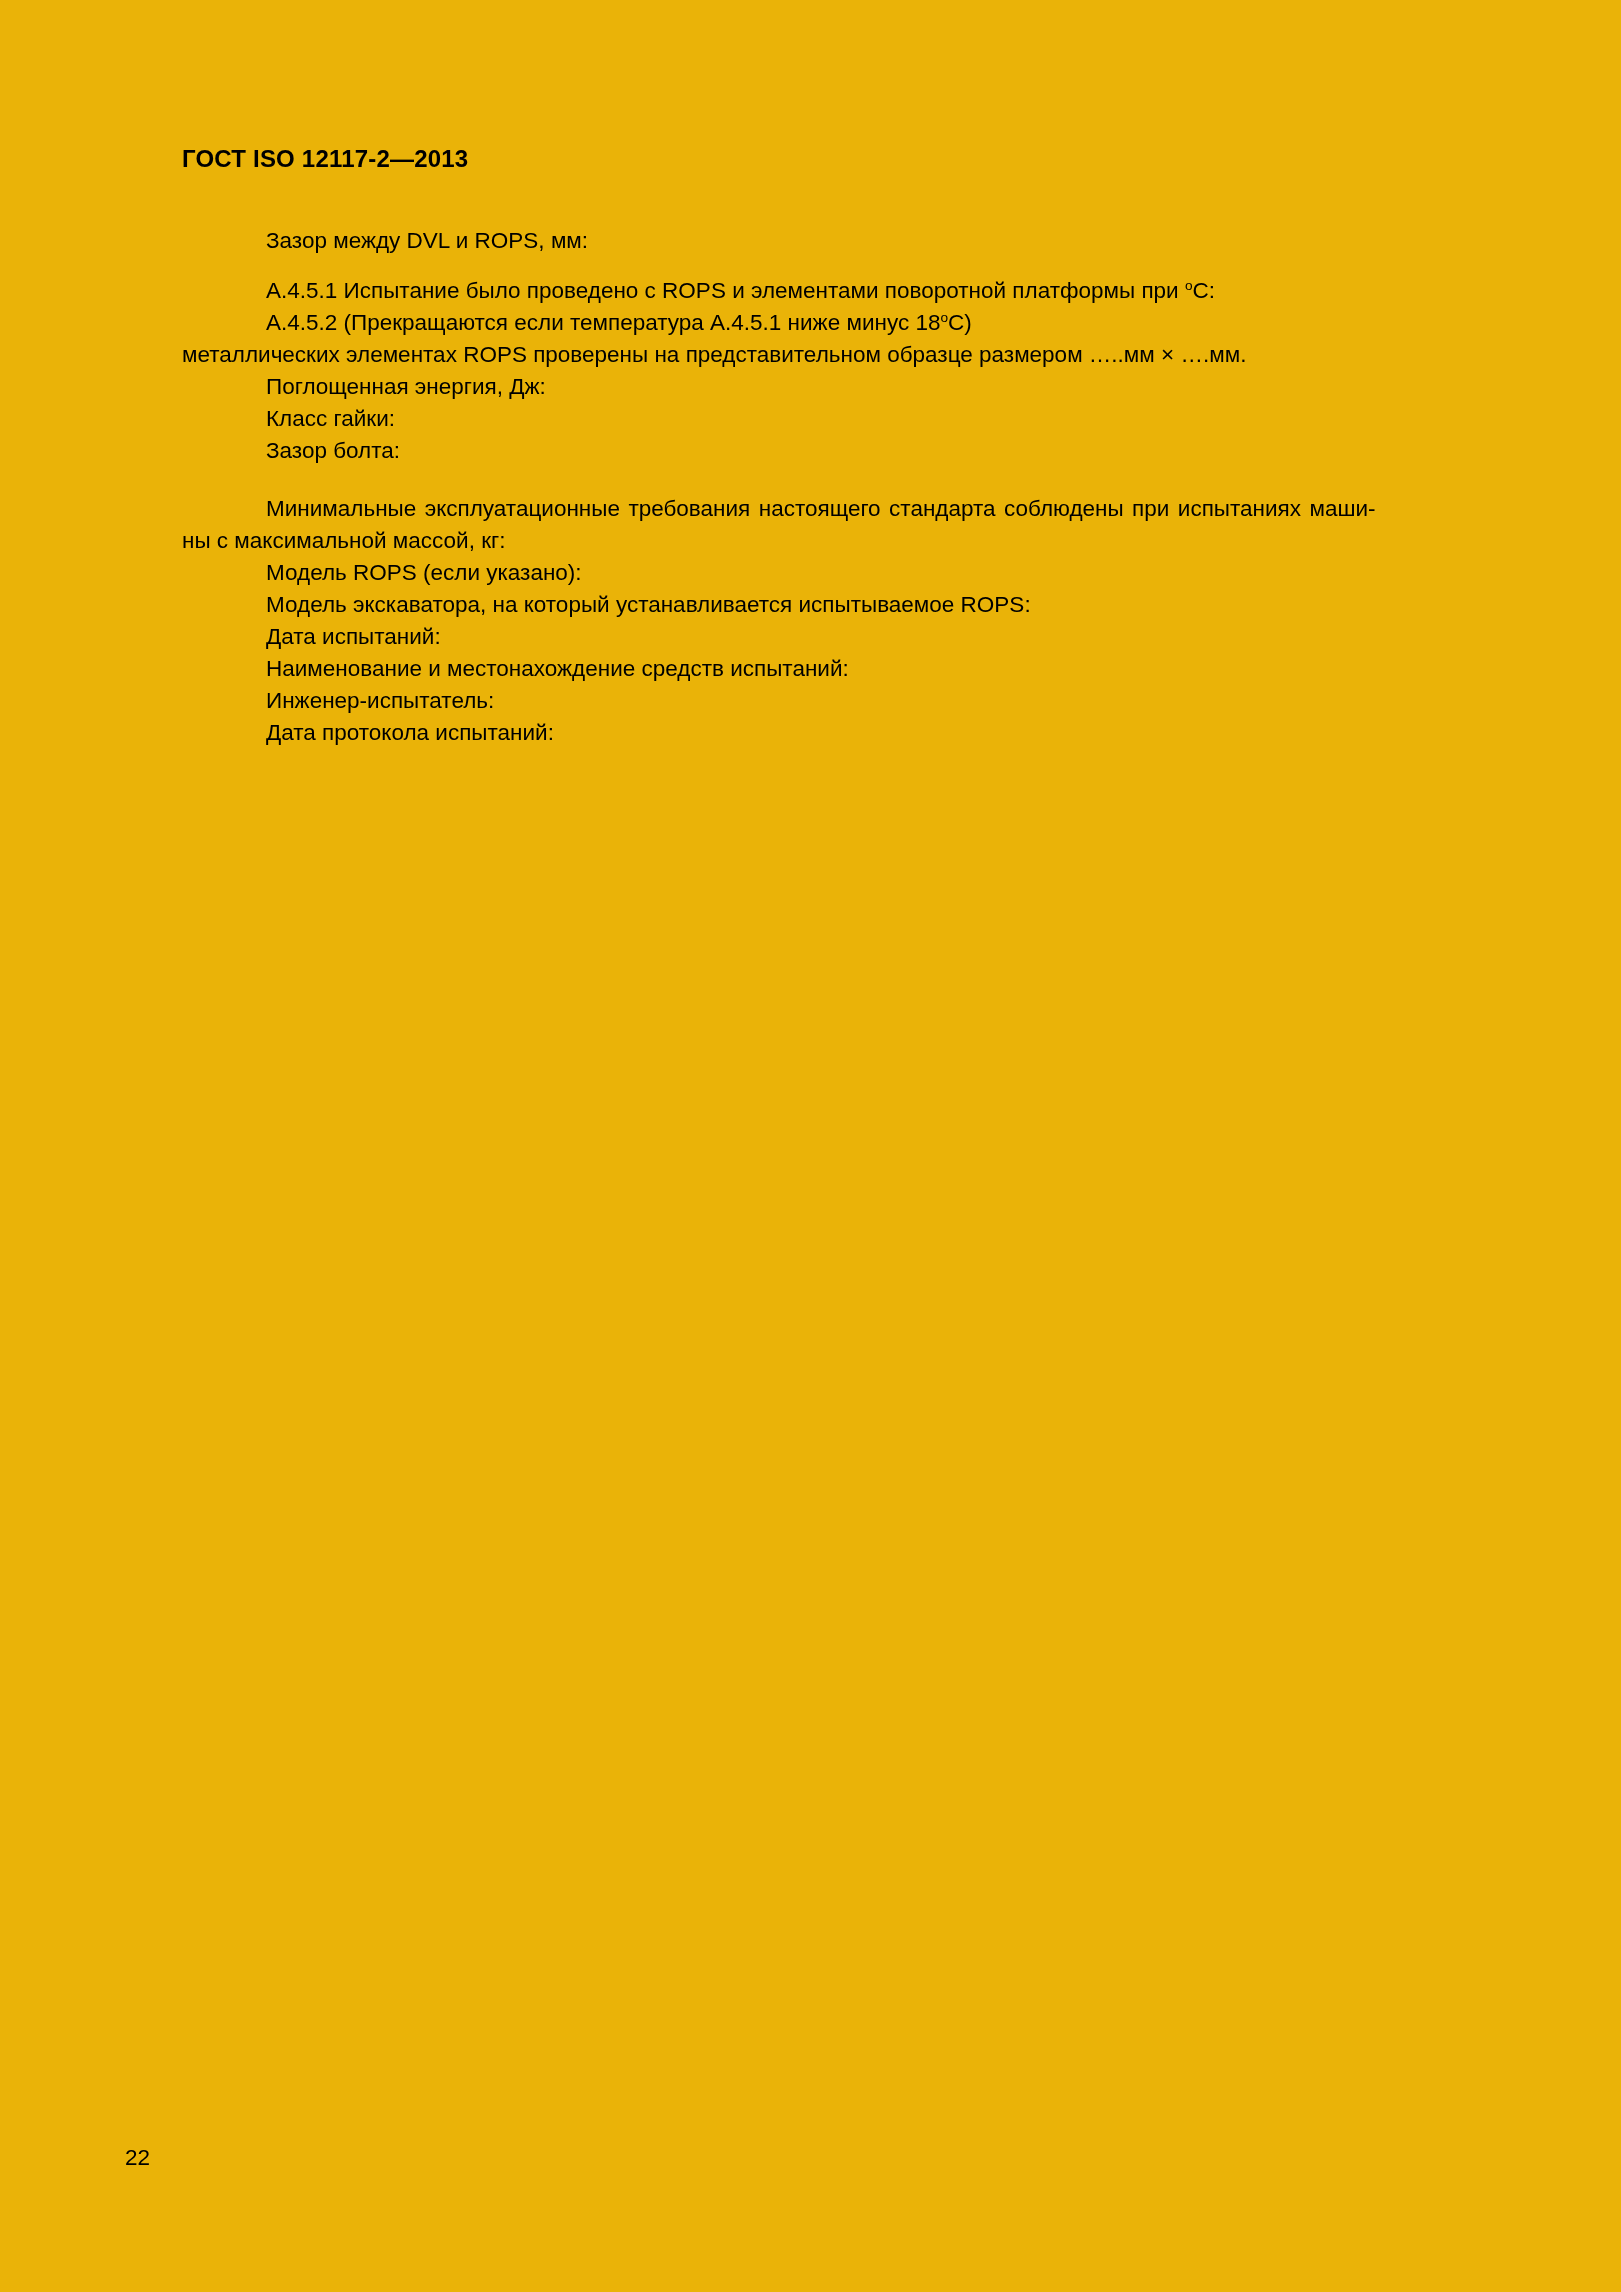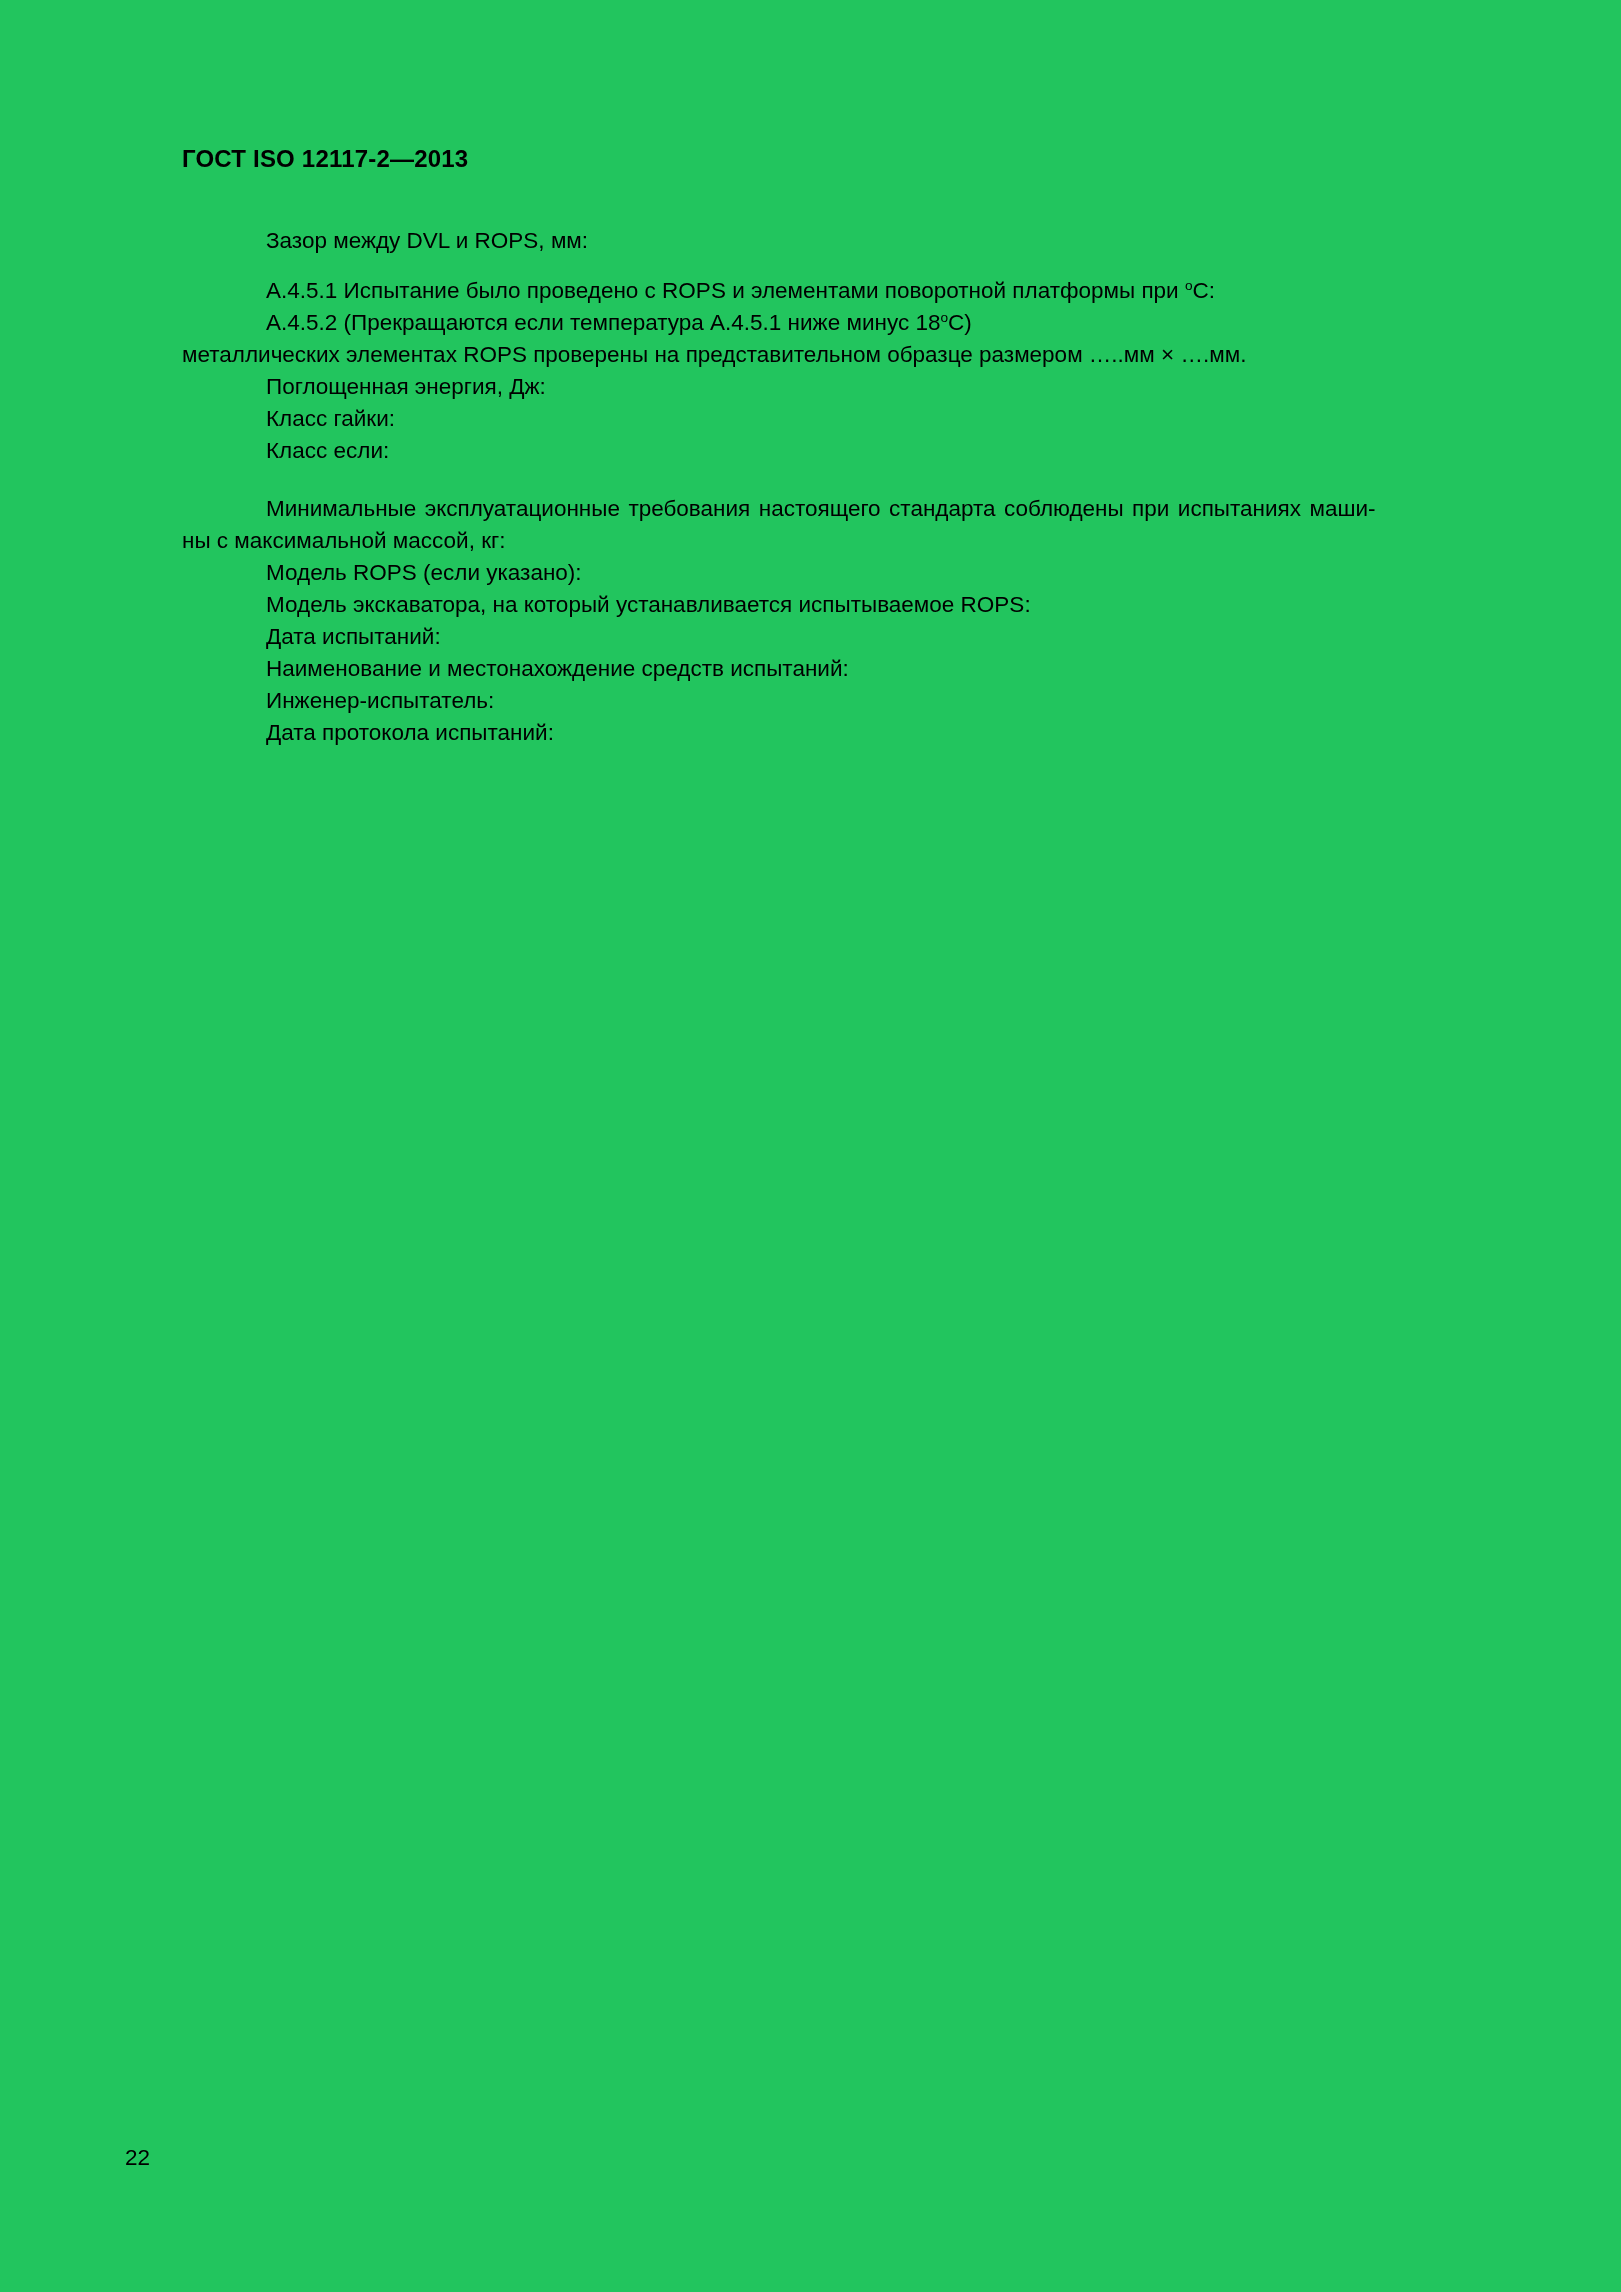--- a/index.html
+++ b/index.html
@@ -8,21 +8,21 @@
     background: #ffffff;
   }
   body {
     font-family: "Liberation Sans", sans-serif;
     color: #000000;
   }
   .page {
     position: relative;
     width: 1621px;
     height: 2293px;
-    background: #22c55e;
+    background: #eab308;
     overflow: hidden;
     box-sizing: border-box;
   }
   .content {
     position: absolute;
     left: 182px;
     top: 145px;
     width: 1264px;
   }
   .doc-header {
@@ -88,21 +88,21 @@
 
 
       <p class="indent"><span>A.4.5.1  Испытание было проведено  с ROPS и элементами поворотной платформы при </span><span class="deg">о</span><span>С:</span></p>
 
       <p class="indent"><span>A.4.5.2 (Прекращаются если температура A.4.5.1 ниже минус 18</span><span class="deg">о</span><span>С)</span></p>
 
       <p class="hang">металлических элементах ROPS проверены на представительном образце  размером …..мм × ….мм.</p>
 
       <p class="indent">Поглощенная энергия, Дж:</p>
       <p class="indent">Класс гайки:</p>
-      <p class="indent">Класс если:</p>
+      <p class="indent">Зазор болта:</p>
 
       <div class="para-gap"></div>
 
 
       <div class="small-gap"></div>
 
       <p class="indent wide-spaced">Минимальные эксплуатационные требования настоящего стандарта  соблюдены при  испытаниях  маши-</p>
       <p class="hang">ны с максимальной массой, кг:</p>
 
       <p class="indent">Модель ROPS (если указано):</p>

